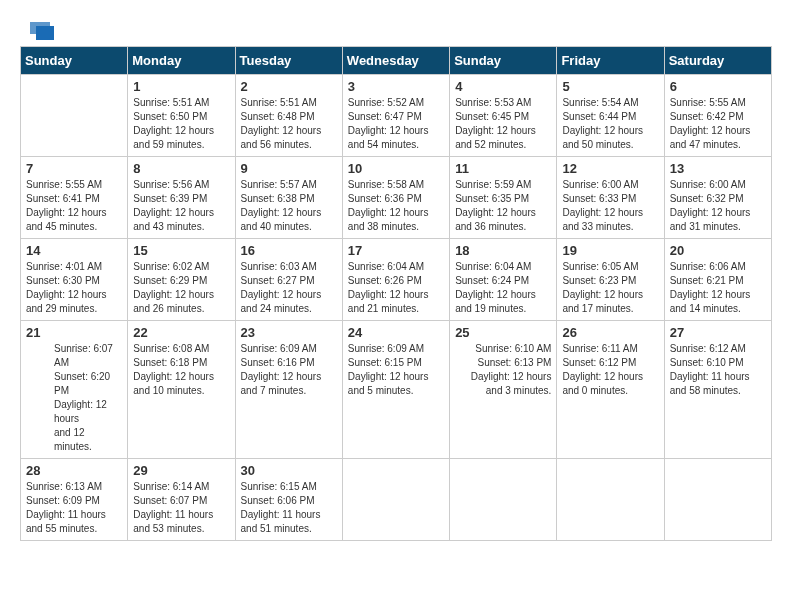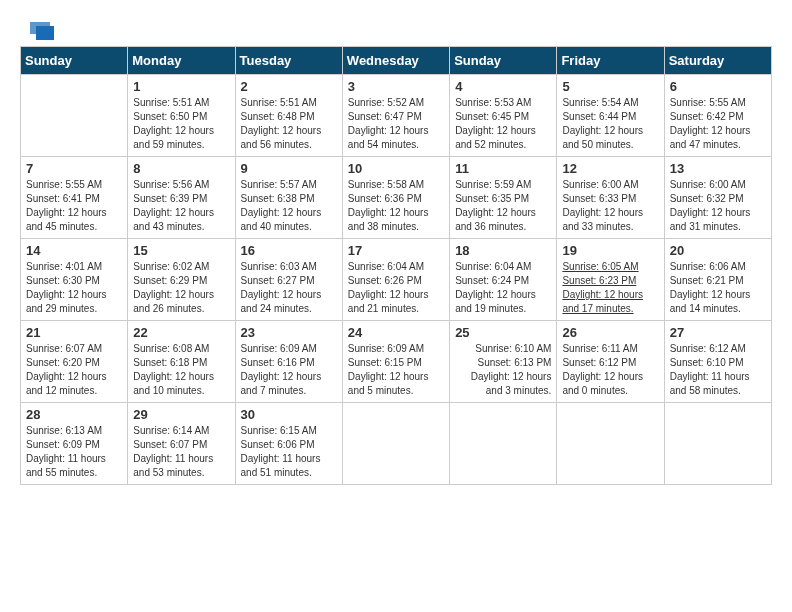--- a/index.html
+++ b/index.html
@@ -231,37 +231,37 @@
         </td>
         <td>
           <div class="day-number">18</div>
           <div class="day-info" style="white-space: pre-line;">Sunrise: 6:04 AM
 Sunset: 6:24 PM
 Daylight: 12 hours
 and 19 minutes.</div>
         </td>
         <td>
           <div class="day-number">19</div>
-          <div class="day-info" style="white-space: pre-line; text-decoration: underline;">Sunrise: 6:05 AM
+          <div class="day-info" style="white-space: pre-line;">Sunrise: 6:05 AM
 Sunset: 6:23 PM
 Daylight: 12 hours
 and 17 minutes.</div>
         </td>
         <td>
           <div class="day-number">20</div>
           <div class="day-info" style="white-space: pre-line;">Sunrise: 6:06 AM
 Sunset: 6:21 PM
 Daylight: 12 hours
 and 14 minutes.</div>
         </td>
       </tr>
       <tr>
         <td>
           <div class="day-number">21</div>
-          <div class="day-info" style="white-space: pre-line;">Sunrise: 6:07 AM
+          <div class="day-info" style="white-space: pre-line; margin-left: 28px;">Sunrise: 6:07 AM
 Sunset: 6:20 PM
 Daylight: 12 hours
 and 12 minutes.</div>
         </td>
         <td>
           <div class="day-number">22</div>
           <div class="day-info" style="white-space: pre-line;">Sunrise: 6:08 AM
 Sunset: 6:18 PM
 Daylight: 12 hours
 and 10 minutes.</div>

